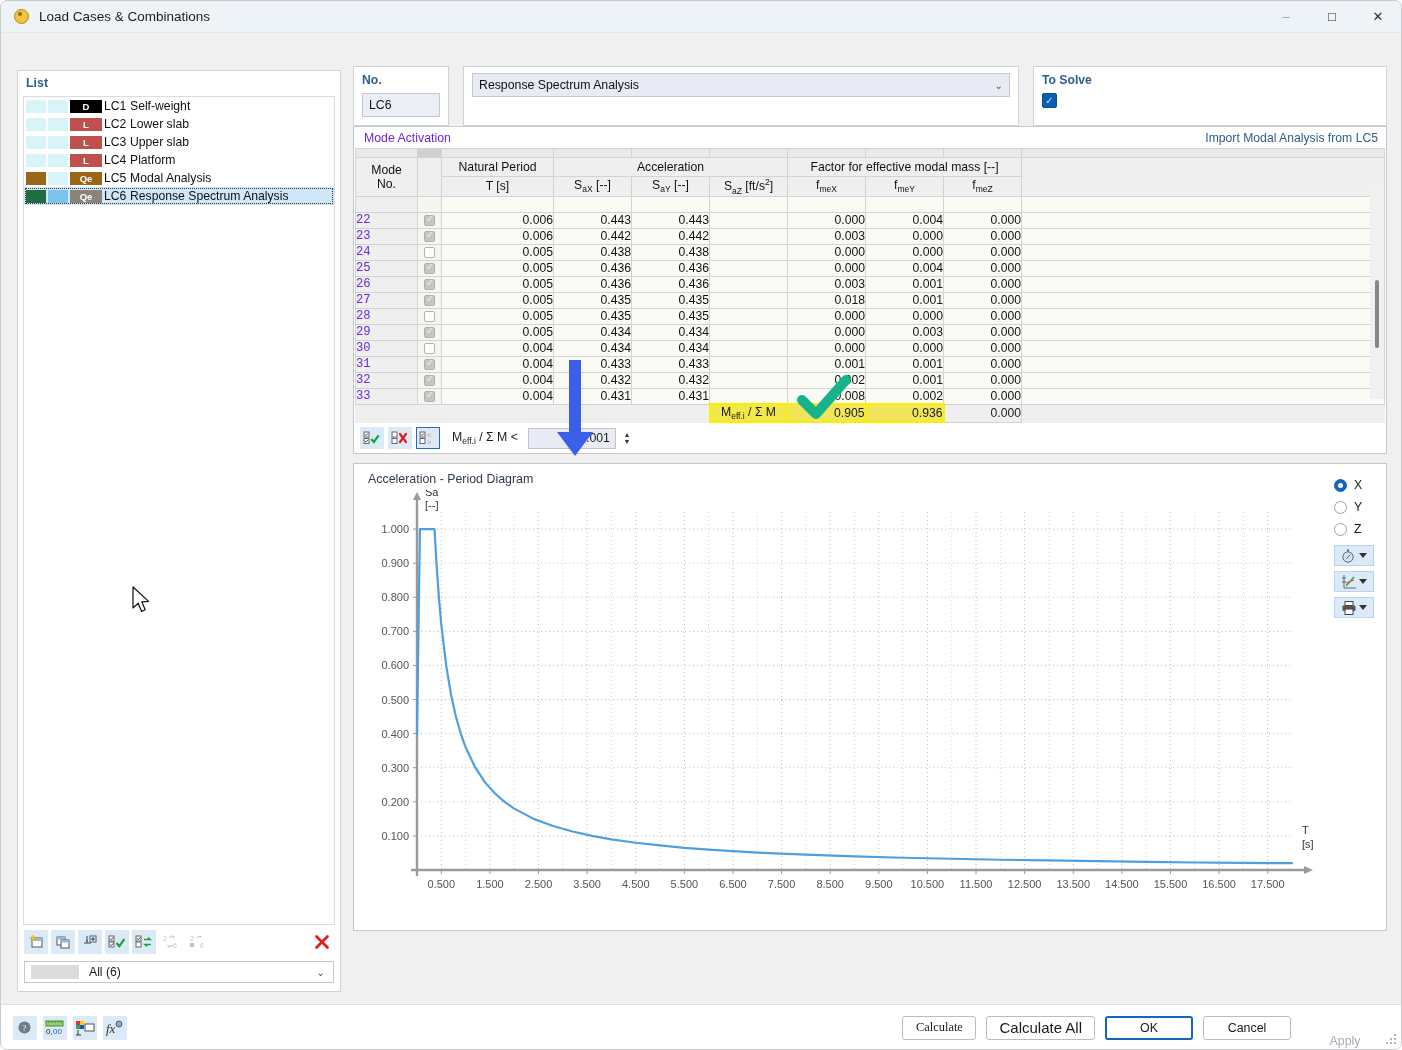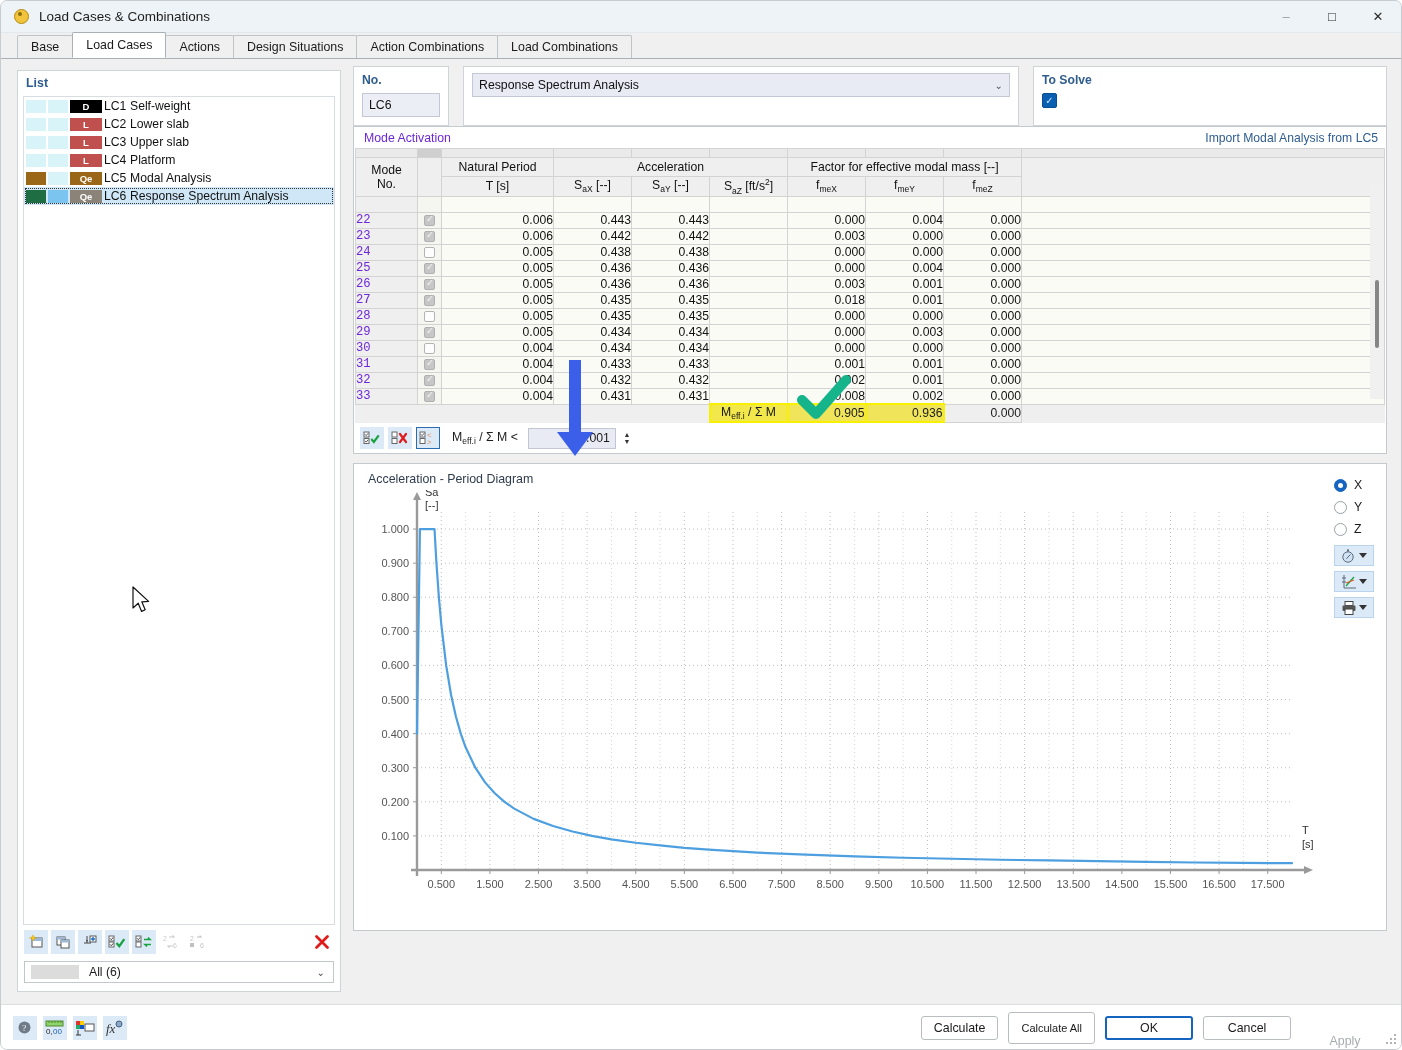--- a/index.html
+++ b/index.html
@@ -154,28 +154,20 @@
         <div class="hole"></div>
     </div>
     <div class="titletext">Load Cases &amp; Combinations</div>
     <div class="wctrls">
       <div class="wbtn min">–</div>
       <div class="wbtn">□</div>
       <div class="wbtn close">✕</div>
     </div>
   </div>
 
-  <div class="tabstrip">
-    <div class="tab">Base</div>
-    <div class="tab active">Load Cases</div>
-    <div class="tab">Actions</div>
-    <div class="tab">Design Situations</div>
-    <div class="tab">Action Combinations</div>
-    <div class="tab">Load Combinations</div>
-  </div>
 
   <div class="bodyarea">
 
     <div class="leftpanel">
       <div class="listlabel">List</div>
 
       <div class="lclist">
 
         <div class="lcrow">
           <div class="sw" style="background:#d8f4f8"></div>
@@ -782,22 +774,22 @@
           </svg>
       </div>
       <div class="tbtn" style="margin-left:6px">
         <svg width="20" height="16" viewBox="0 0 20 16">
             <text x="1" y="13" font-size="13" font-style="italic" font-family="serif" fill="#333">fx</text>
             <circle cx="14" cy="4" r="3" fill="#8fa8c8" stroke="#44607f"></circle>
           </svg>
       </div>
 
       <div style="margin-left:auto; display:flex; gap:10px; align-items:center;">
-        <div style="height:24px; min-width:74px; padding:0 12px; border:1px solid #b9bdc1; border-radius:3px; background:#fff; display:flex; align-items:center; justify-content:center; font-size:12.4px;">Calculate</div>
-        <div style="height:32px; min-width:74px; padding:0 12px; border:1px solid #b9bdc1; border-radius:3px; background:#fff; display:flex; align-items:center; justify-content:center; font-size:11px;">Calculate All</div>
+        <div style="height:24px; min-width:74px; padding:0 12px; border:1px solid #b9bdc1; border-radius:3px; background:#fff; display:flex; align-items:center; justify-content:center; font-size:12.4px;font-family:Liberation Serif, serif;">Calculate</div>
+        <div style="height:24px; min-width:74px; padding:0 12px; border:1px solid #b9bdc1; border-radius:3px; background:#fff; display:flex; align-items:center; justify-content:center; font-size:15px;">Calculate All</div>
         <div style="height:24px; width:88px; border:2px solid #1565c0; border-radius:3px; background:#fff; display:flex; align-items:center; justify-content:center; font-size:12.4px;">OK</div>
         <div style="height:24px; width:88px; border:1px solid #b9bdc1; border-radius:3px; background:#fff; display:flex; align-items:center; justify-content:center; font-size:12.4px;">Cancel</div>
         <div style="height:24px; width:88px; border:1px solid transparent; border-radius:3px; background:#fff; color:#a8acb0; display:flex; align-items:center; justify-content:center; font-size:12.4px;margin-top:26px;">Apply</div>
       </div>
     </div>
     <svg style="position:absolute; right:3px; bottom:3px;" width="12" height="12" viewBox="0 0 12 12">
       <g fill="#b0b4b8">
           <rect x="8" y="8" width="2" height="2"></rect>
           <rect x="4" y="8" width="2" height="2"></rect>
           <rect x="8" y="4" width="2" height="2"></rect>

